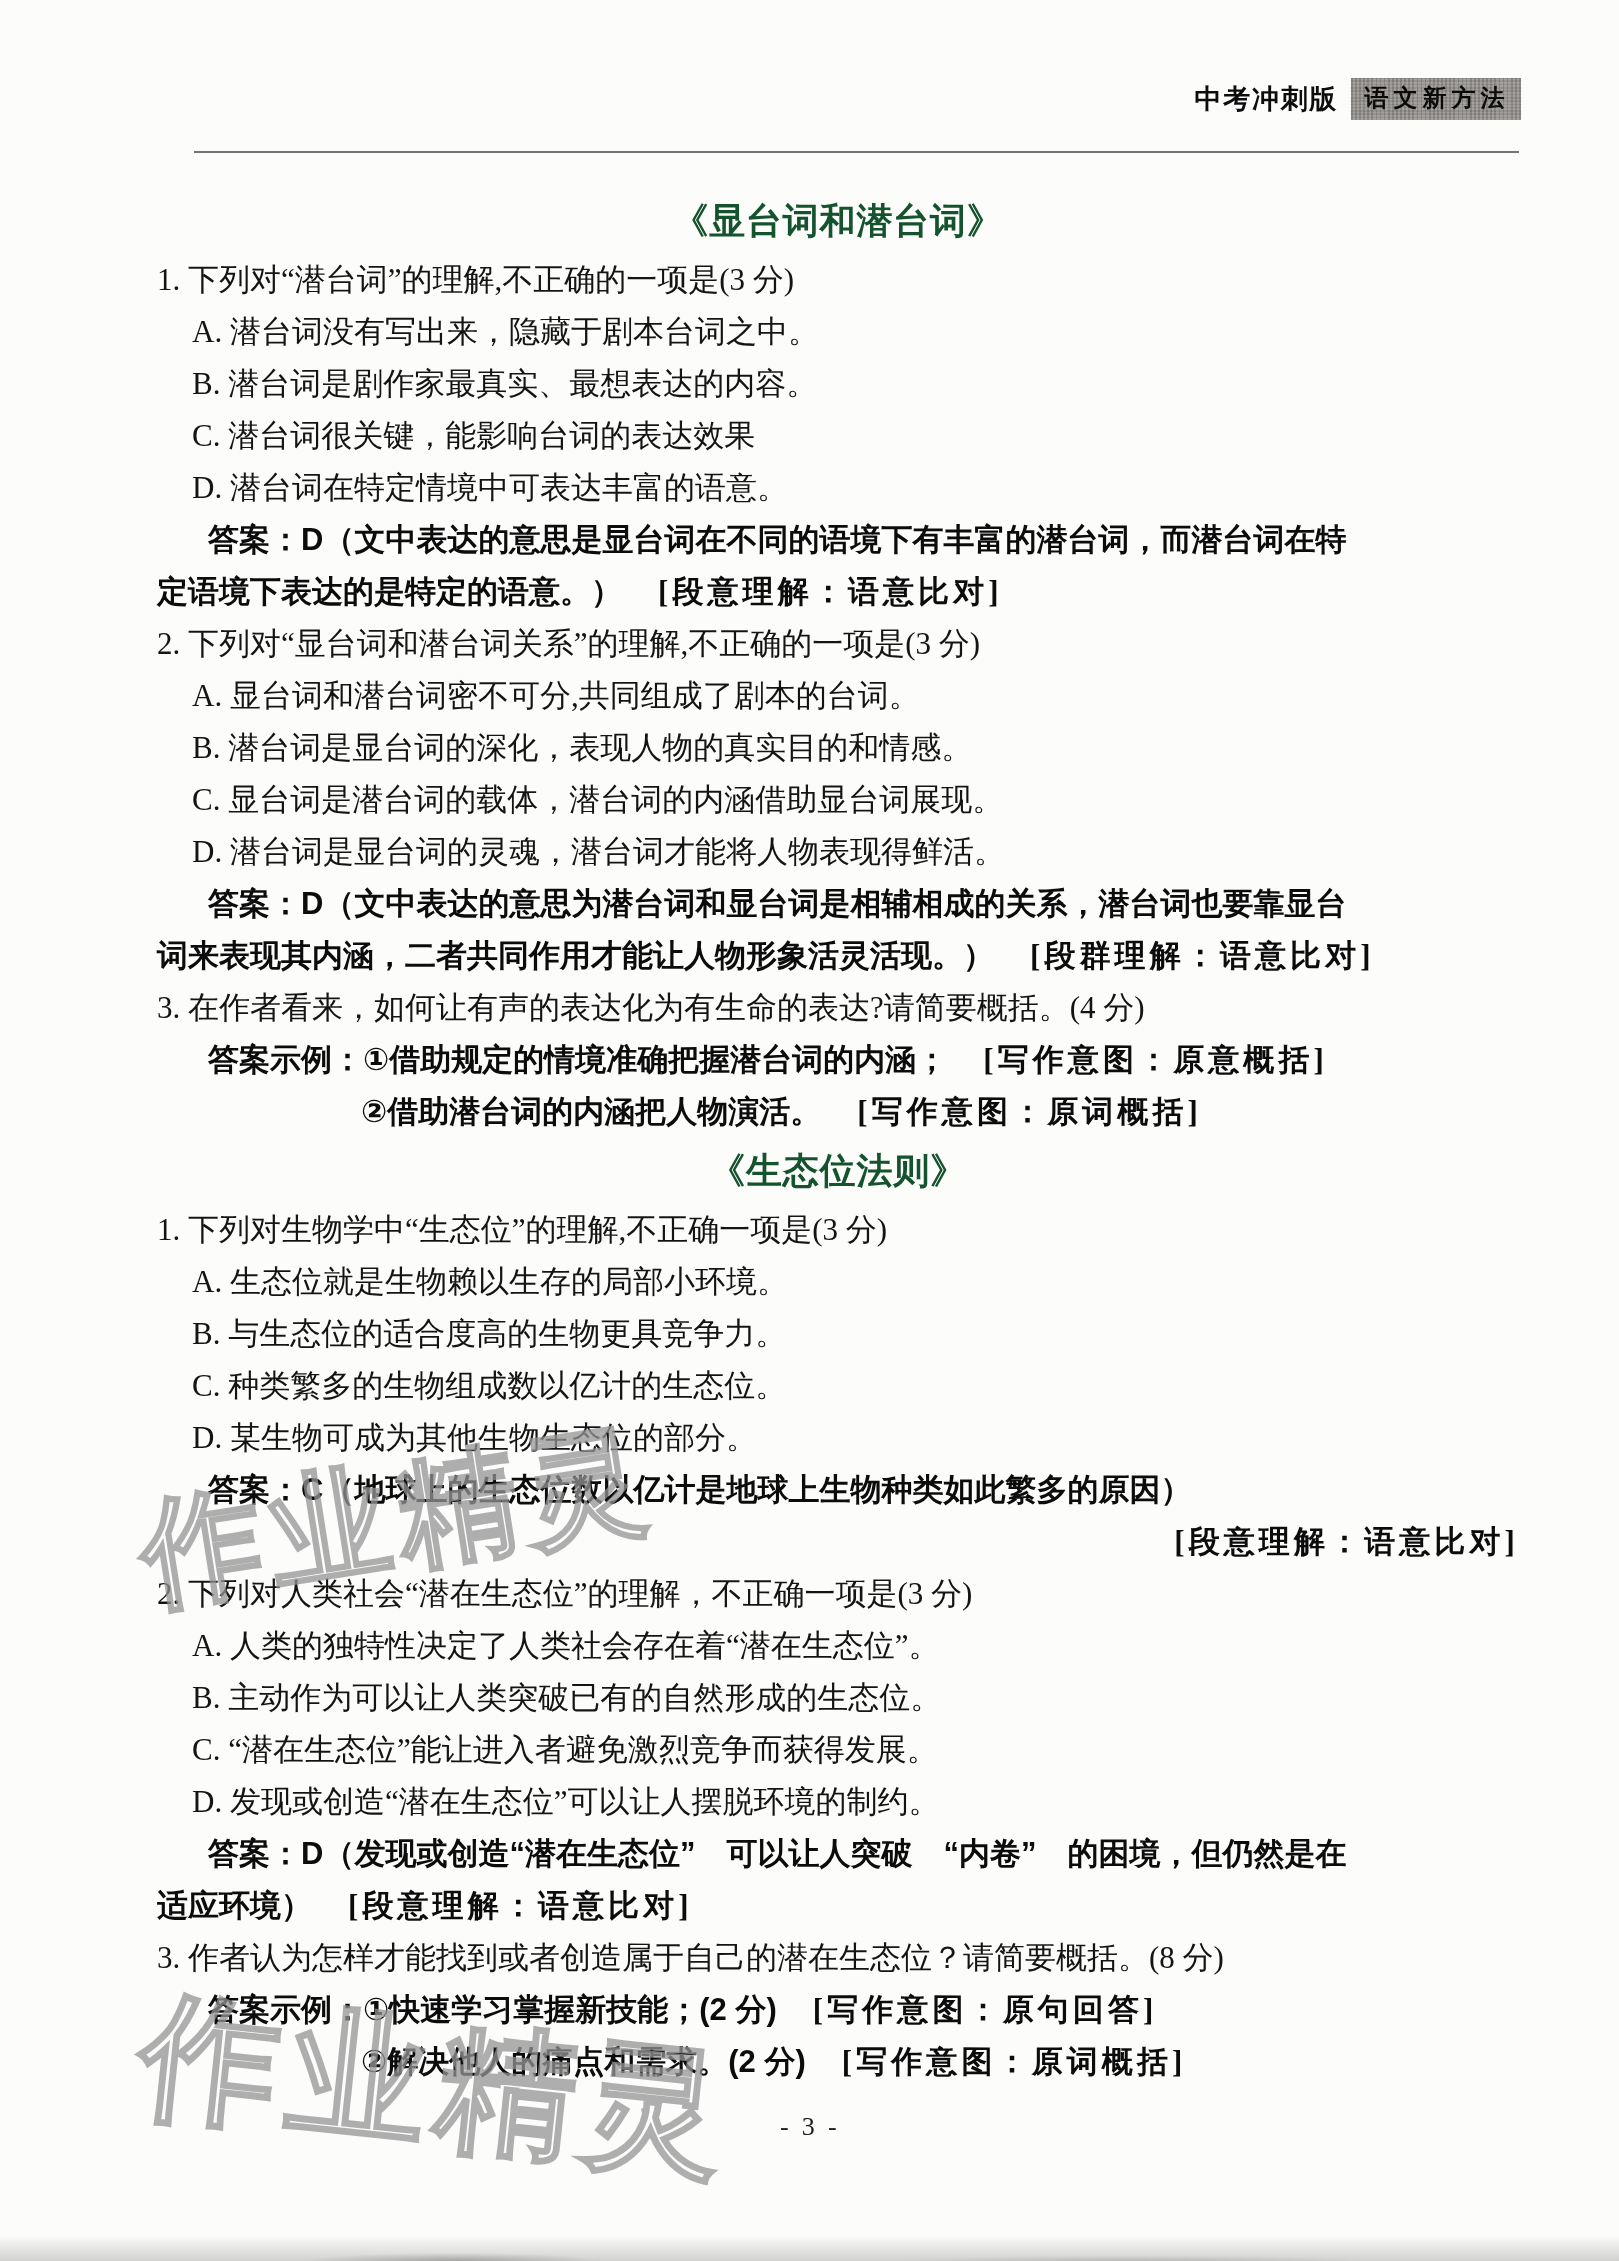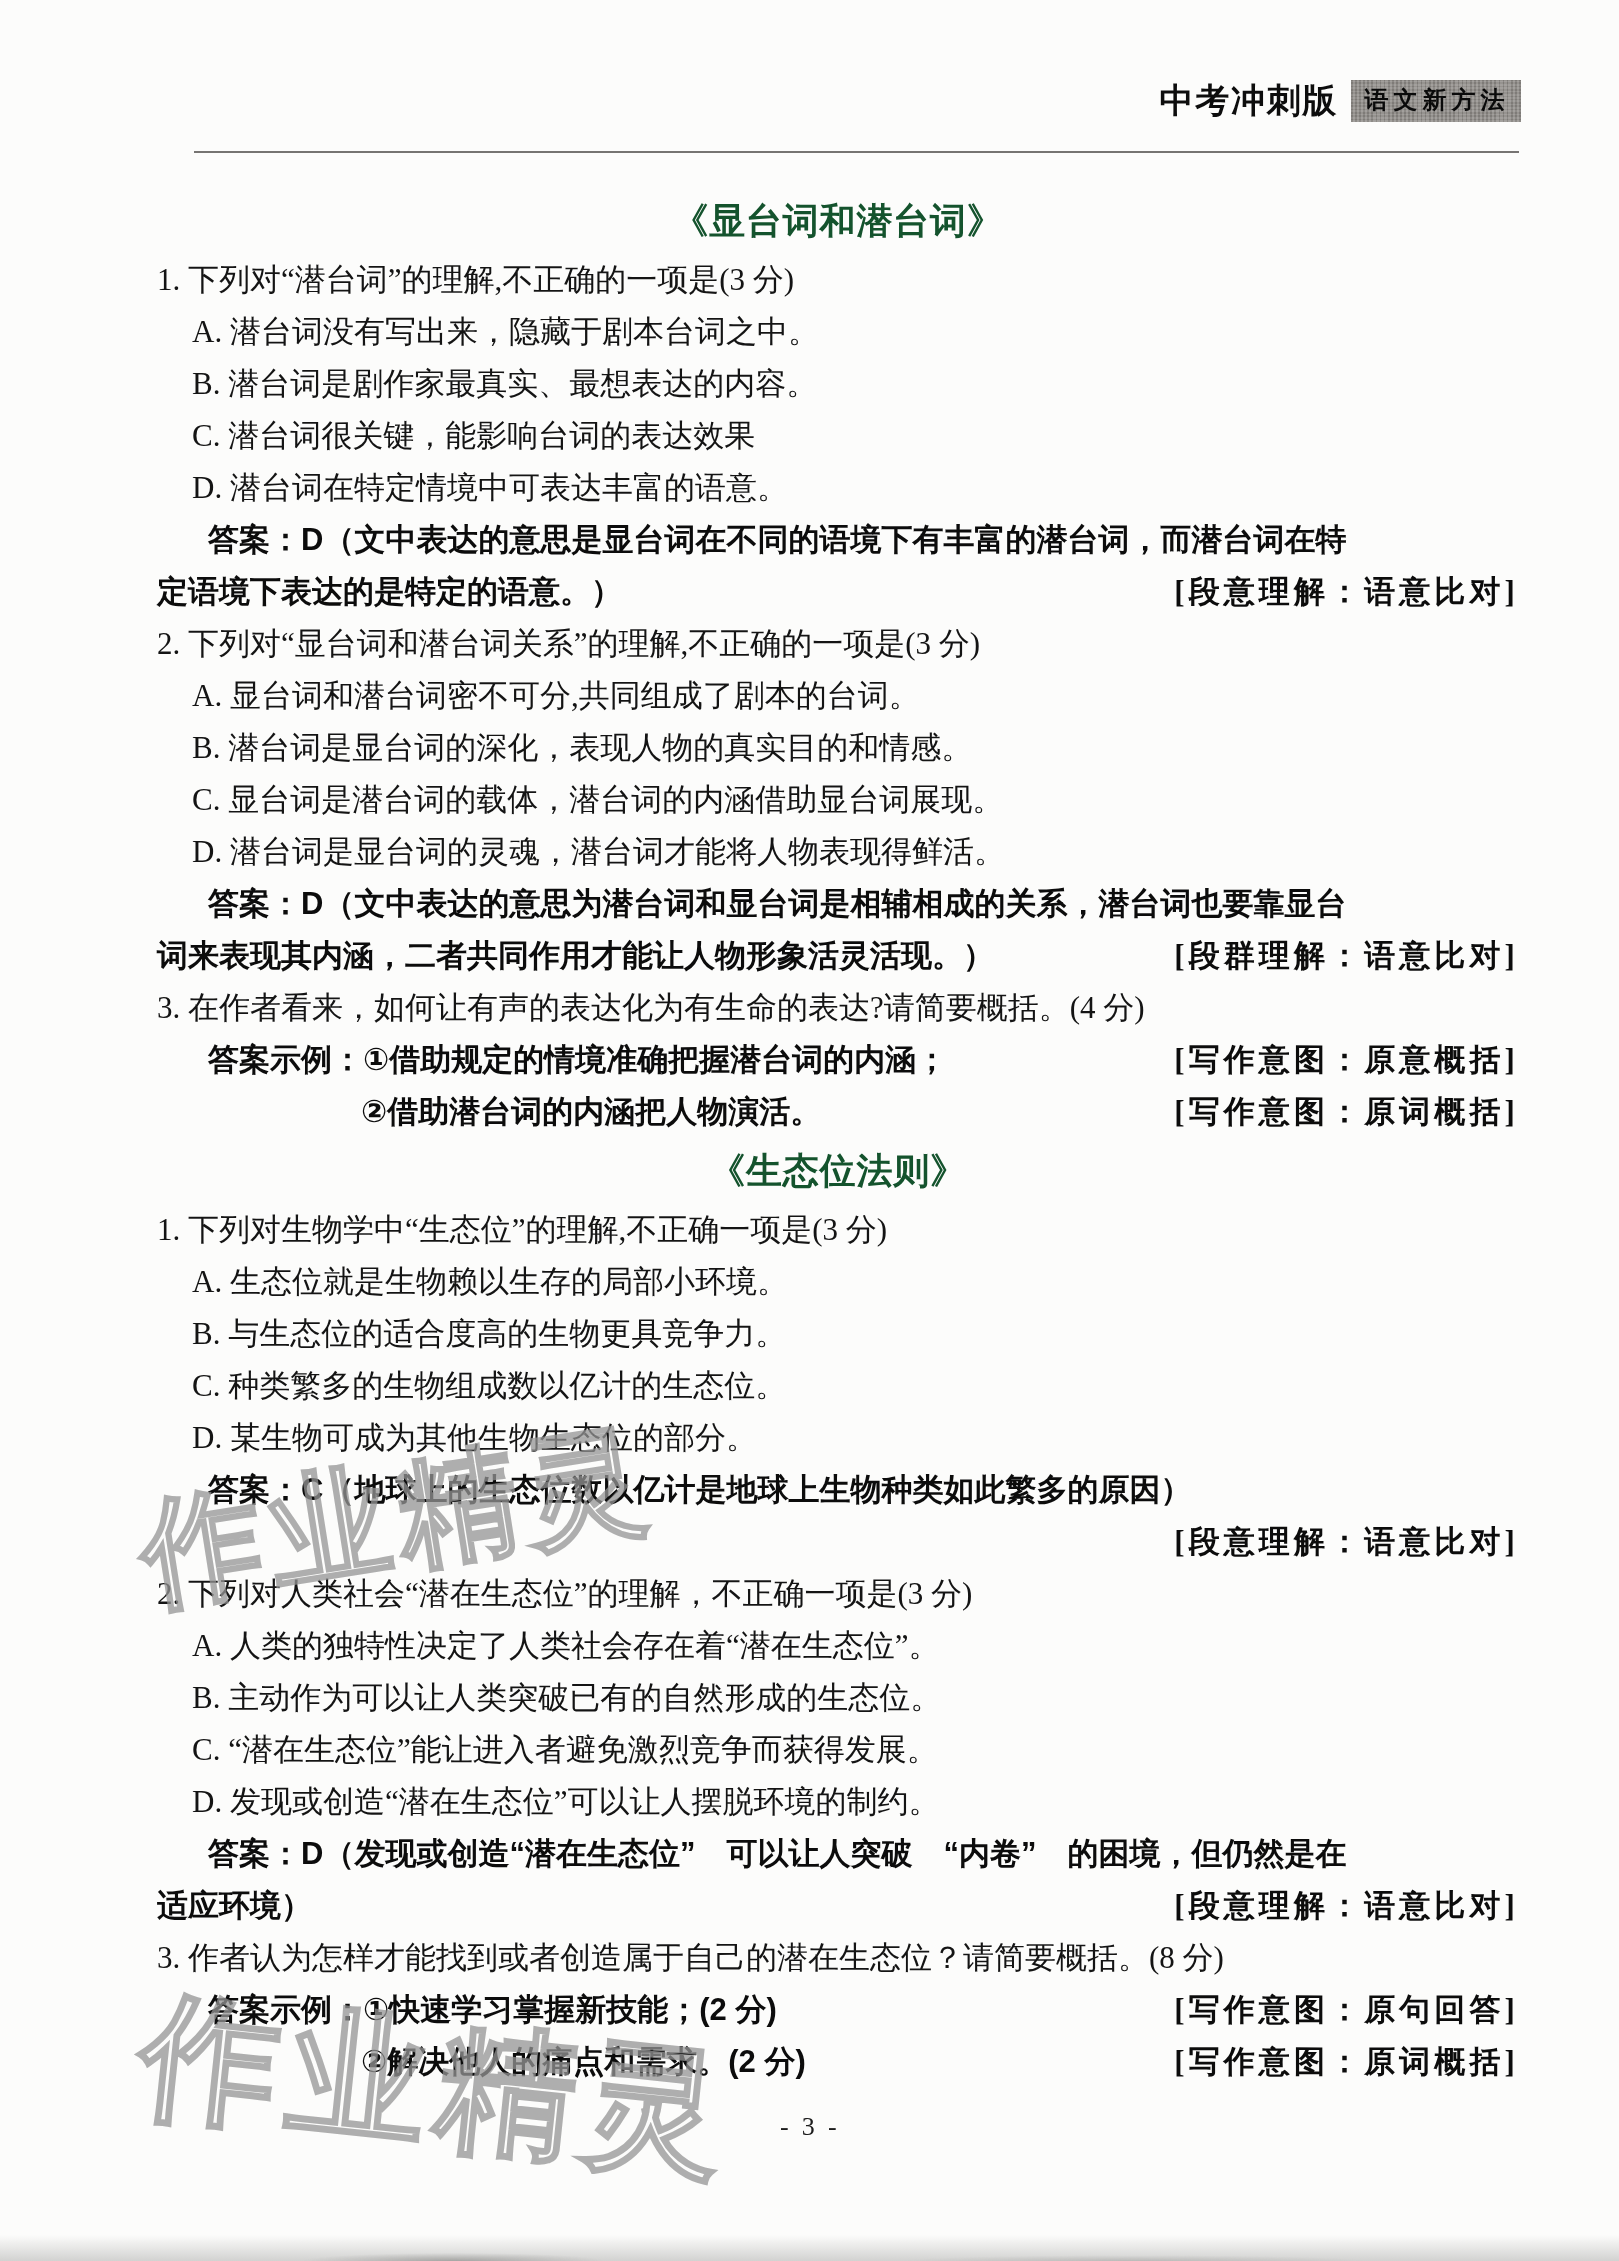--- a/index.html
+++ b/index.html
@@ -12,21 +12,21 @@
     font-family:"Liberation Serif","DejaVu Serif",serif;
     color:#141414;
   }
   
   .header{
     position:absolute;top:78px;right:99px;
     display:flex;align-items:center;gap:13.2px;
   }
   .series{
     font-family:"Liberation Sans","DejaVu Sans",sans-serif;
-    font-size:34px;font-weight:700;color:#0d0d0d;letter-spacing:1.7px;
+    font-size:27px;font-weight:700;color:#0d0d0d;letter-spacing:1.7px;
   }
   .badge{
     font-family:"Liberation Sans","DejaVu Sans",sans-serif;
     font-size:24px;font-weight:700;color:#0a0a0a;
     letter-spacing:5px;
     padding:4.1px 11.6px 5.8px 13.2px;
     background-color:#8f8c88;
     background-image:
       repeating-linear-gradient(0deg, rgba(255,255,255,0.12) 0 1.7px, rgba(0,0,0,0) 1.7px 3.3px),
       repeating-linear-gradient(90deg, rgba(0,0,0,0.12) 0 1.7px, rgba(255,255,255,0.06) 1.7px 4.1px);
@@ -49,21 +49,21 @@
   }
   .opt{padding-left:35px;}
   .ans{
     padding-left:51px;font-weight:700;color:#0c0c0c;
     font-family:"Liberation Sans","DejaVu Sans",sans-serif;
   }
   .cont{
     font-weight:700;color:#0c0c0c;
     font-family:"Liberation Sans","DejaVu Sans",sans-serif;
   }
-  .row{display:flex;justify-content:space-between;align-items:baseline;gap:36px;}
+  .row{display:flex;align-items:baseline;gap:36px;}
   .row.ansrow{padding-left:51px;}
   .row.ind2{padding-left:204px;}
   .tag{
     font-weight:700;letter-spacing:4.1px;color:#0c0c0c;
     font-family:"Liberation Serif","DejaVu Serif",serif;
   }
   .tagline{text-align:right;}
   
   .wm{
     position:absolute;z-index:3;

